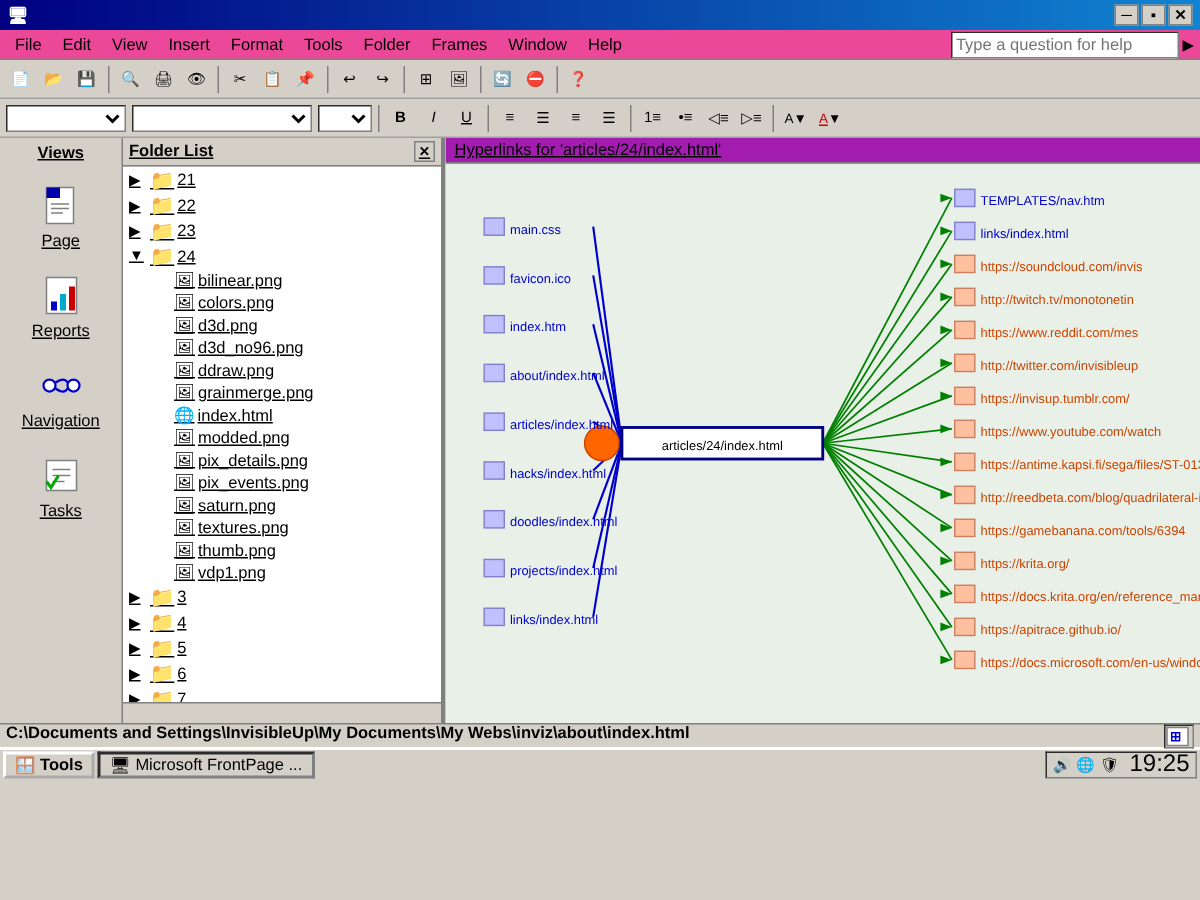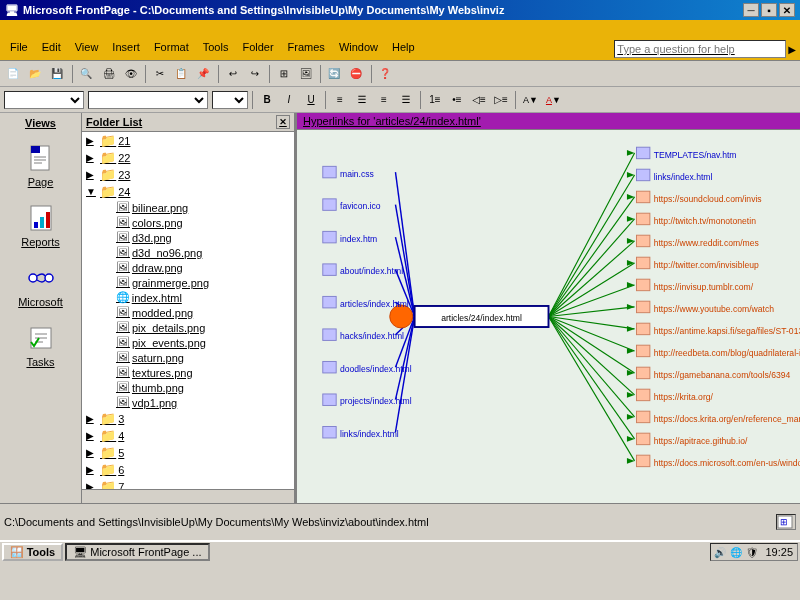--- a/index.html
+++ b/index.html
@@ -25,25 +25,25 @@
       color: black;
       font-size: 10px;
       width: 16px; height: 14px;
       display: flex; align-items: center; justify-content: center;
       cursor: pointer;
       font-family: Arial;
     }
 
     
     .menu-bar {
-      background: #eab308;
+      background: #ec4899;
       border-bottom: 1px solid #808080;
       display: flex;
-      align-items: flex-start;
-      padding: 20px 4px;
+      align-items: center;
+      padding: 6px 4px;
       height: 20px;
       gap: 2px;
     }
     .menu-item {
       padding: 1px 6px;
       font-size: 11px;
       cursor: pointer;
     }
     .toolbar {
       display: flex;
@@ -64,27 +64,26 @@
     }
     .toolbar-separator { width: 1px; height: 18px; background: #808080; margin: 0 2px; }
     .toolbar-input {
       height: 18px;
       border: 1px inset #808080;
       background: white;
       font-size: 11px;
       padding: 0 2px;
     }
     .help-input {
-      width: 172px;
+      width: 152px;
       height: 18px;
       border: 1px inset #808080;
       background: white;
       font-size: 11px;
       padding: 0 2px;
-      text-decoration: underline;
     }
 
     
     .format-toolbar {
       display: flex;
       align-items: center;
       padding: 2px 4px;
       gap: 2px;
       height: 26px;
     }
@@ -200,27 +199,28 @@
 
     
     .hyperlinks-svg {
       position: absolute;
       top: 0; left: 0;
       width: 100%; height: 100%;
     }
 
     
     .status-bar {
-      height: 37px;
+      height: 16px;
       background: #d4d0c8;
       border-top: 1px solid #808080;
       display: flex;
-      align-items: center;
+      align-items: flex-start;
       padding: 0 4px;
       font-size: 11px;
+      font-weight: bold;
     }
     .status-path {
       flex: 1;
       font-size: 11px;
     }
     .status-icon {
       width: 20px; height: 16px;
       background: #d4d0c8;
       border: 1px inset #808080;
       margin-left: 4px;
@@ -279,21 +279,20 @@
       overflow: auto;
       position: relative;
     }
   </style>
 </head>
 <body>
 
 <div class="title-bar">
   <div class="title-bar-left">
     <span>🖥</span>
-    <span>Microsoft FrontPage - C:\Documents and Settings\InvisibleUp\My Documents\My Webs\inviz</span>
   </div>
   <div class="title-bar-right">
     <div class="title-btn">─</div>
     <div class="title-btn">▪</div>
     <div class="title-btn">✕</div>
   </div>
 </div>
 
 <div class="menu-bar">
   <span class="menu-item">File</span>
@@ -433,21 +432,21 @@
     </div>
     <div class="view-item">
       <div class="view-icon">
         <svg width="28" height="28" viewBox="0 0 28 28">
           <circle cx="6" cy="14" r="4" fill="white" stroke="#0000cc" stroke-width="1.5"></circle>
           <circle cx="22" cy="14" r="4" fill="white" stroke="#0000cc" stroke-width="1.5"></circle>
           <path d="M10 12 Q16 8 18 12" stroke="#0000cc" fill="none" stroke-width="1.5"></path>
           <path d="M10 16 Q16 20 18 16" stroke="#0000cc" fill="none" stroke-width="1.5"></path>
         </svg>
       </div>
-      <span class="view-label">Microsoft</span>
+      <span class="view-label">Navigation</span>
     </div>
     <div class="view-item">
       <div class="view-icon">
         <svg width="28" height="28" viewBox="0 0 28 28">
           <rect x="4" y="4" width="20" height="20" fill="white" stroke="#808080"></rect>
           <line x1="8" y1="10" x2="20" y2="10" stroke="#808080"></line>
           <line x1="8" y1="14" x2="20" y2="14" stroke="#808080"></line>
           <line x1="8" y1="18" x2="16" y2="18" stroke="#808080"></line>
           <polyline points="4,18 7,22 12,14" stroke="#00aa00" fill="none" stroke-width="2"></polyline>
         </svg>
@@ -716,15 +715,15 @@
     <span>Tools</span>
   </button>
   <div class="taskbar-item">
     <span>🖥</span>&nbsp;
     <span>Microsoft FrontPage ...</span>
   </div>
   <div class="taskbar-tray" style="margin-left:auto;">
     <span style="font-size:10px;">🔊</span>
     <span style="font-size:10px;">🌐</span>
     <span style="font-size:10px;">🛡</span>
-    <span style="font-size:11px; margin-left:4px;">19:25</span>
+    <span style="font-size:16px; margin-left:4px;">19:25</span>
   </div>
 </div>
 
 </body></html>

